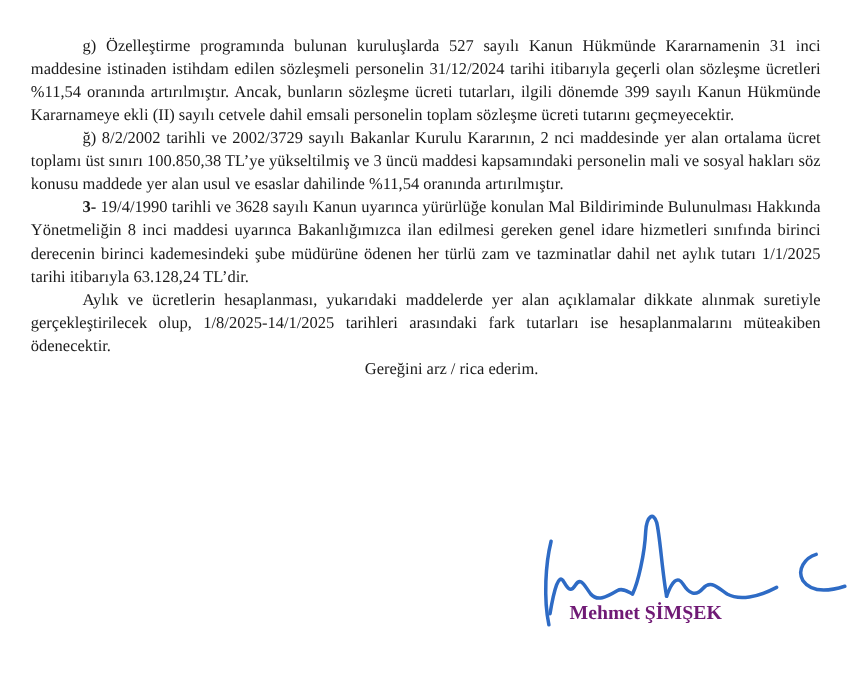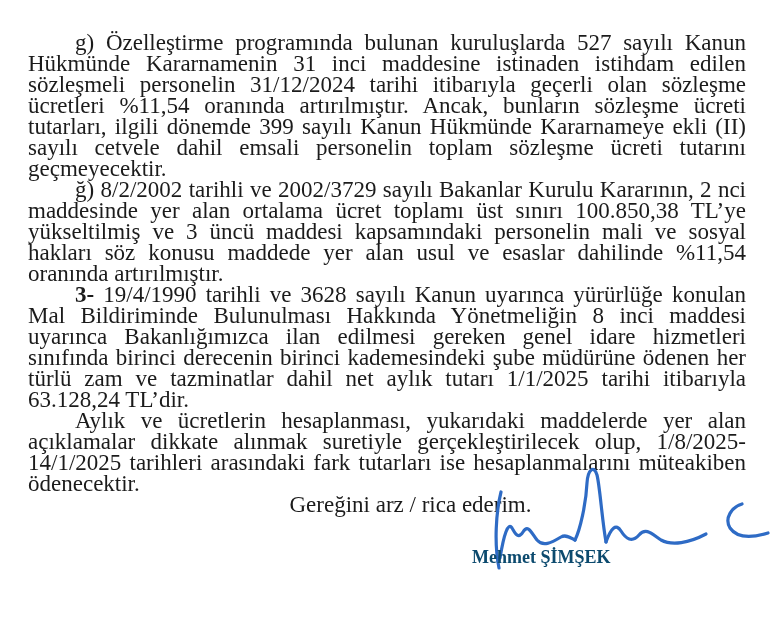--- a/index.html
+++ b/index.html
@@ -14,21 +14,21 @@
     background: #ffffff;
     overflow: hidden;
     font-family: "Liberation Serif", serif;
     color: #1b1b1b;
   }
   .body-text {
     position: absolute;
     left: 28px;
     top: 32px;
     width: 718px;
-    font-size: 23px;
+    font-size: 15px;
     line-height: 21px;
     text-align: justify;
     font-family: Liberation Serif, serif;
   }
   .para {
     margin: 0;
     text-indent: 47px;
   }
   .lead {
     font-weight: normal;
@@ -45,25 +45,25 @@
     top: 462px;
     width: 290px;
     height: 108px;
     pointer-events: none;
   }
   .signature-text {
     position: absolute;
     left: 472px;
     top: 546px;
     width: 230px;
-    text-align: left;
+    text-align: center;
     font-weight: bold;
     font-size: 18px;
     line-height: 22px;
-    color: #0c4a6e;
+    color: #701a75;
   }
   .sig-name { white-space: nowrap; }
   .sig-title { white-space: nowrap; }
 </style>
 </head>
 <body>
 
 <div class="page">
 
   <div class="body-text">

